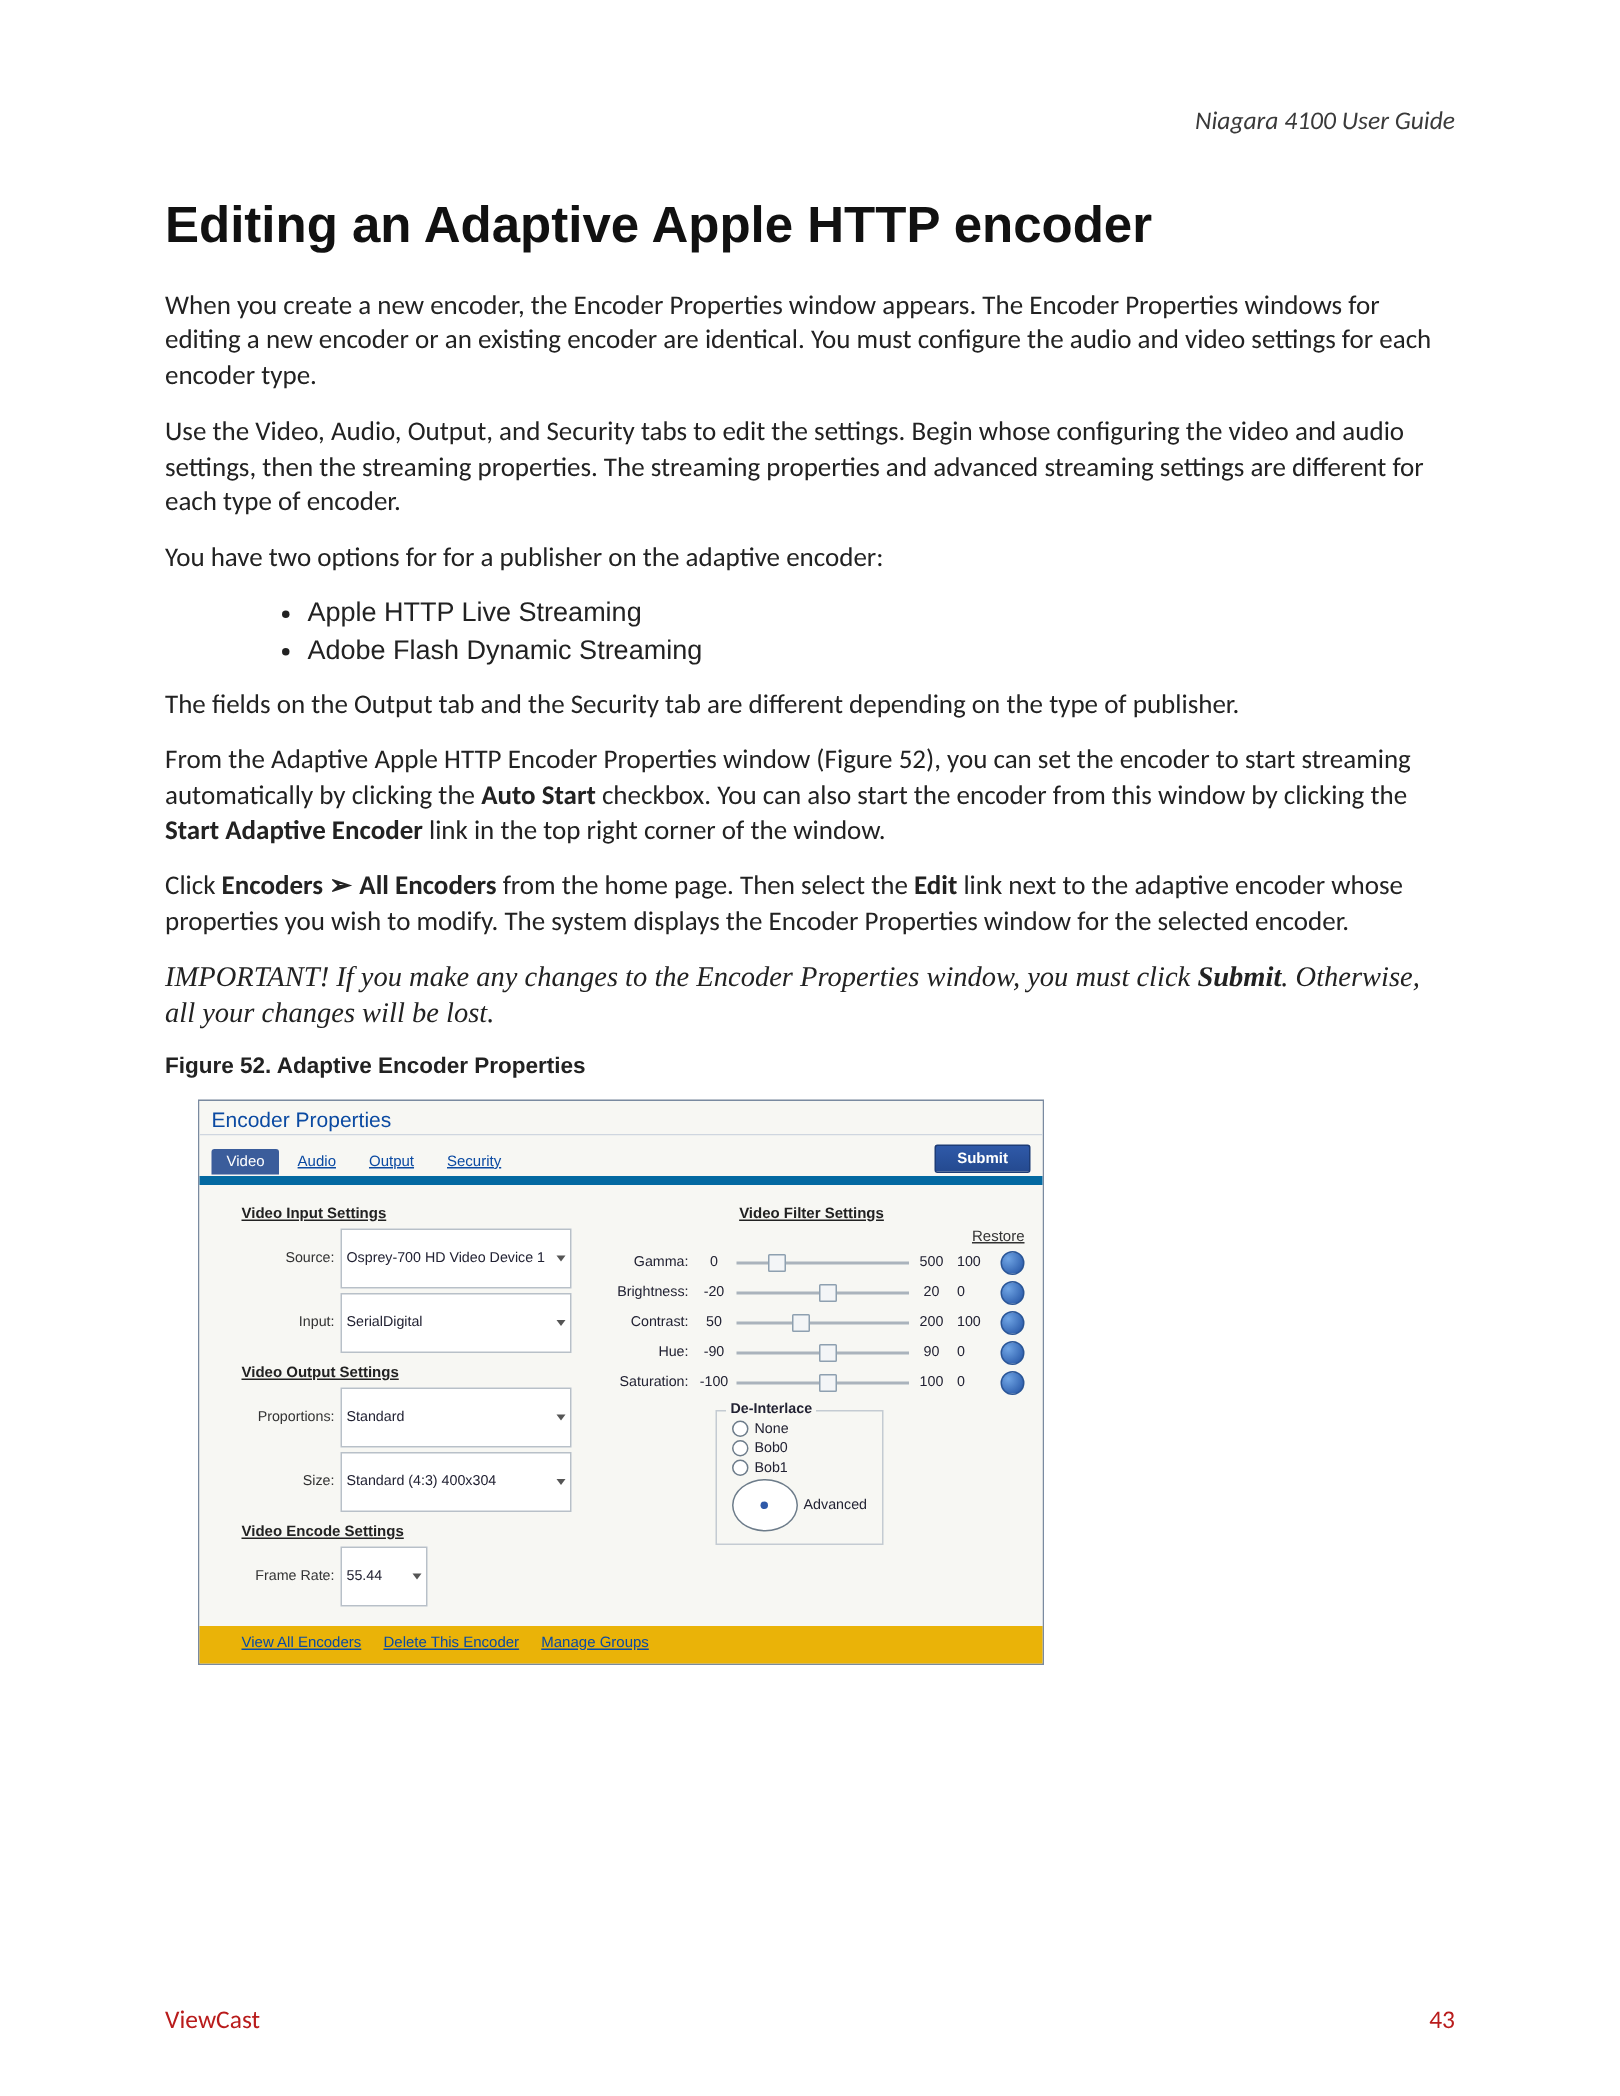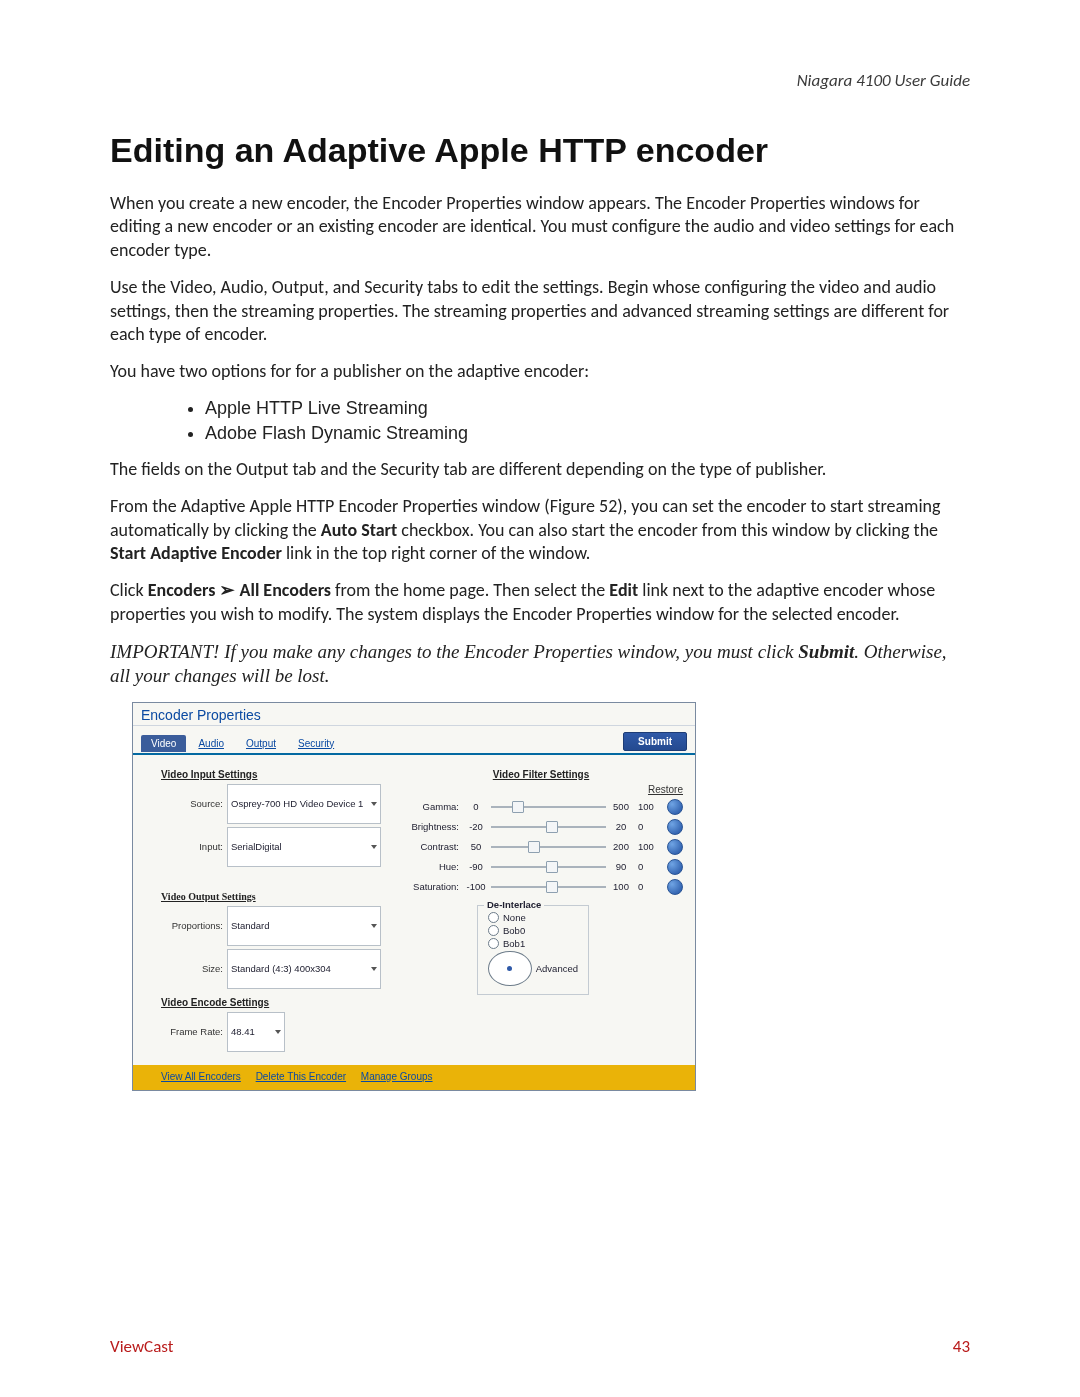--- a/index.html
+++ b/index.html
@@ -127,21 +127,21 @@
   }
   .logo-circ span { width: 2px; background: #2f7ab5; display: block; }
   .logo-circ span:nth-child(1){height:4px;}
   .logo-circ span:nth-child(2){height:7px;}
   .logo-circ span:nth-child(3){height:10px;}
 
   .tab-row {
     display: flex;
     align-items: center;
     padding: 8px 8px 0 8px;
-    border-bottom: 2px solid #0369a1;
+    border-bottom: 6px solid #0369a1;
     position: relative;
     background: #f7f7f3;
   }
   .tab {
     padding: 3px 10px;
     color: #0b4aa2;
     text-decoration: underline;
     font-size: 10px;
     cursor: pointer;
     margin-right: 2px;
@@ -328,20 +328,21 @@
 
   <p class="para">
     <span>Click </span><span class="inline-bold">Encoders</span>
     <span class="inline-bold arrow-glyph"> ➢ </span><span class="inline-bold">All Encoders</span><span> from the home page. Then select the </span><span class="inline-bold">Edit</span><span> link next to the adaptive encoder whose properties you wish to modify. The system displays the Encoder Properties window for the selected encoder.</span>
   </p>
 
   <p class="important">
     <span>IMPORTANT! If you make any changes to the Encoder Properties window, you must click </span><span class="inline-bold">Submit</span><span>. Otherwise, all your changes will be lost.</span>
   </p>
 
+  <div class="fig-cap">Figure 52. Adaptive Encoder Properties</div>
 
   <div class="shot">
     <div class="shot-title">Encoder Properties</div>
 
 
     <div class="tab-row">
       <span class="tab active">Video</span>
       <span class="tab">Audio</span>
       <span class="tab">Output</span>
       <span class="tab">Security</span>
@@ -360,41 +361,41 @@
           </span>
         </div>
         <div class="kv">
           <span class="lab">Input:</span>
           <span class="sel">
             <span>SerialDigital</span>
             <span class="caret"></span>
           </span>
         </div>
 
-        <div class="sec-head" style="margin-top:24px;font-family:Liberation Serif, serif;">Video Output Settings</div>
+        <div class="sec-head" style="margin-top:8px;">Video Output Settings</div>
         <div class="kv">
           <span class="lab">Proportions:</span>
           <span class="sel">
             <span>Standard</span>
             <span class="caret"></span>
           </span>
         </div>
         <div class="kv">
           <span class="lab">Size:</span>
           <span class="sel">
             <span>Standard (4:3) 400x304</span>
             <span class="caret"></span>
           </span>
         </div>
 
         <div class="sec-head" style="margin-top:8px;">Video Encode Settings</div>
         <div class="kv" style="width:140px;">
           <span class="lab">Frame Rate:</span>
           <span class="sel" style="flex:0 0 50px;">
-            <span>48.41</span>
+            <span>55.44</span>
             <span class="caret"></span>
           </span>
         </div>
       </div>
 
       <div class="rightcol">
         <div style="text-align:center;" class="sec-head">Video Filter Settings</div>
         <div class="restore">Restore</div>
         <div class="filters-table">
           <div class="frow">

